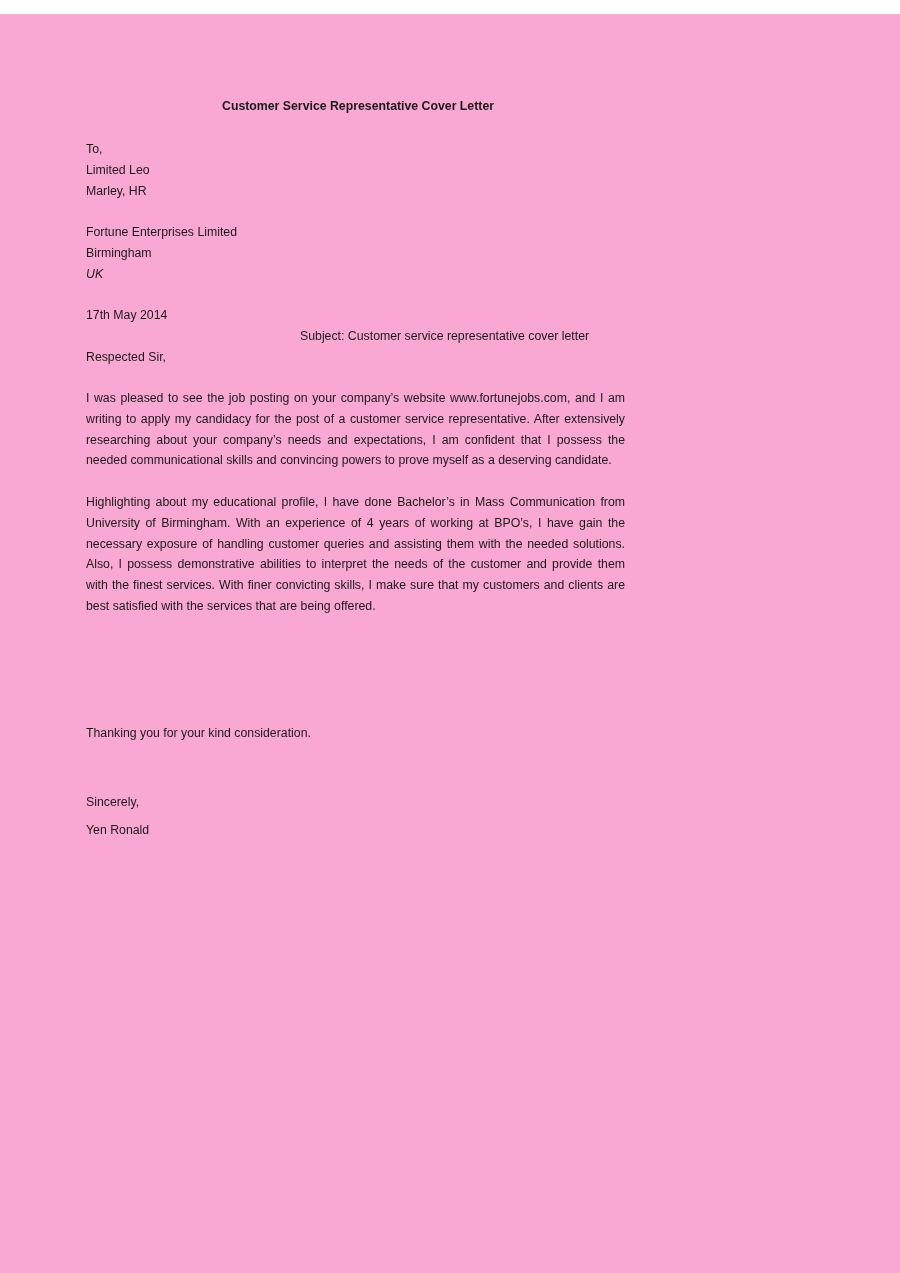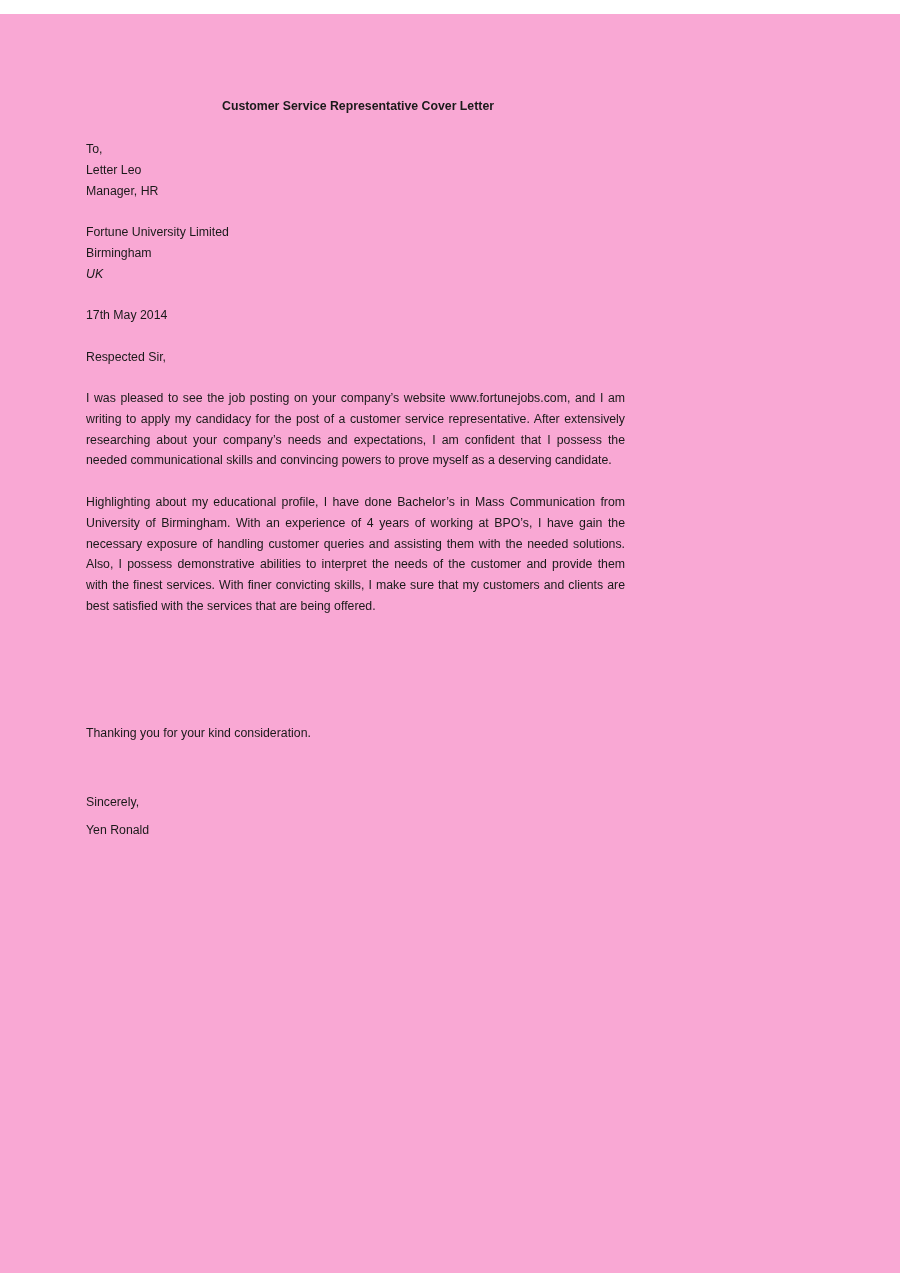--- a/index.html
+++ b/index.html
@@ -53,28 +53,29 @@
       line-height: 20.8px;
     }
   </style>
 </head>
 <body>
 
 <div class="page">
   <div class="title">Customer Service Representative Cover Letter</div>
 
   <div class="line" style="top:127px;">To,</div>
-  <div class="line" style="top:148px;">Letter Leo</div>
-  <div class="line" style="top:169px;">Manager, HR</div>
+  <div class="line" style="top:148px;">Limited Leo</div>
+  <div class="line" style="top:169px;">Marley, HR</div>
 
-  <div class="line" style="top:210px;">Fortune University Limited</div>
+  <div class="line" style="top:210px;">Fortune Enterprises Limited</div>
   <div class="line" style="top:231px;">Birmingham</div>
   <div class="line" style="top:252px;font-style:italic;">UK</div>
 
   <div class="line" style="top:293px;">17th May 2014</div>
+  <div class="subject">Subject: Customer service representative cover letter</div>
   <div class="line" style="top:335px;">Respected Sir,</div>
 
   <div class="para" style="top:374px;">I was pleased to see the job posting on your company’s website www.fortunejobs.com, and I am writing to apply my candidacy for the post of a customer service representative. After extensively researching about your company’s needs and expectations, I am confident that I possess the needed communicational skills and convincing powers to prove myself as a deserving candidate.</div>
   <div class="para" style="top:478px;">Highlighting about my educational profile, I have done Bachelor’s in Mass Communication from University of Birmingham. With an experience of 4 years of working at BPO’s, I have gain the necessary exposure of handling customer queries and assisting them with the needed solutions. Also, I possess demonstrative abilities to interpret the needs of the customer and provide them with the finest services. With finer convicting skills, I make sure that my customers and clients are best satisfied with the services that are being offered.</div>
 
   <div class="line" style="top:711px;">Thanking you for your kind consideration.</div>
   <div class="line" style="top:780px;">Sincerely,</div>
   <div class="line" style="top:808px;">Yen Ronald</div>
 </div>
 

